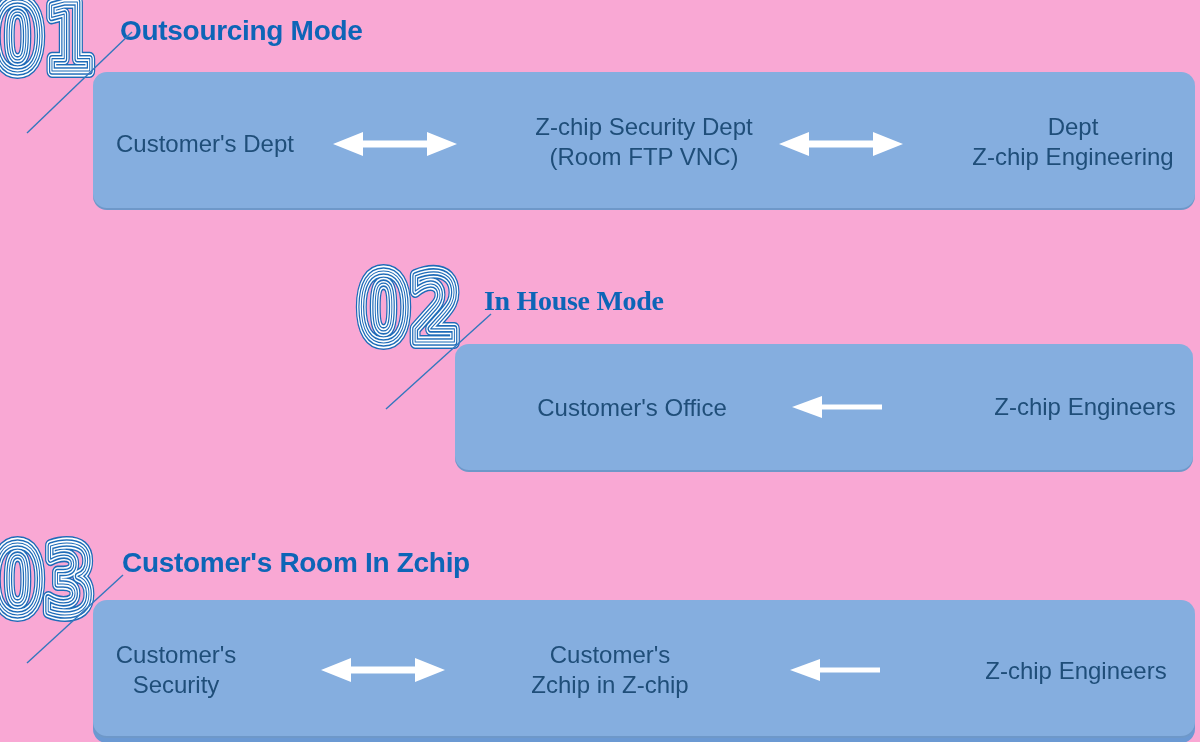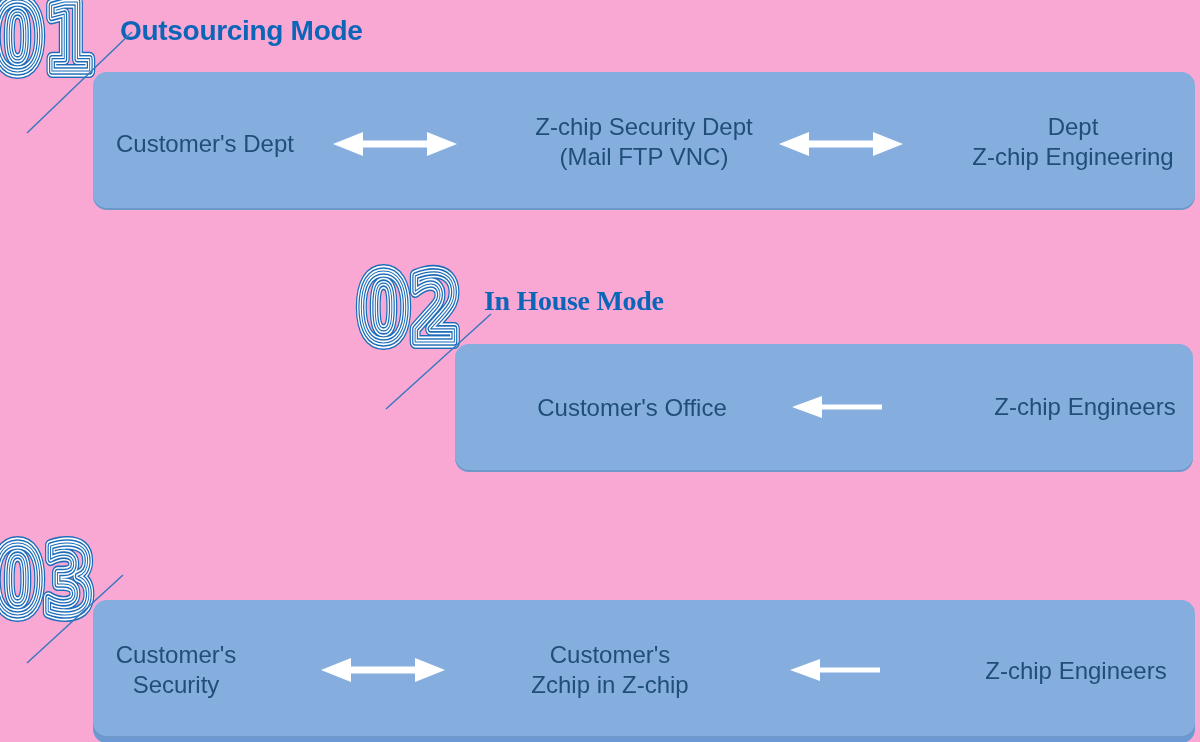--- a/index.html
+++ b/index.html
@@ -66,21 +66,21 @@
   <div class="label" style="left:205px;top:144px;">
     <div>Customer's Dept</div>
   </div>
   <svg class="arrow" style="left:395px;top:144px;" width="124" height="26" viewBox="0 0 124 26">
     <polygon points="0,13 30,1 30,25"></polygon>
     <polygon points="124,13 94,1 94,25"></polygon>
     <rect x="24" y="9.5" width="76" height="7"></rect>
   </svg>
   <div class="label" style="left:602px;top:142px;margin-left:42px;">
     <div>Z-chip Security Dept</div>
-    <div>(Mail FTP VNC)</div>
+    <div>(Room FTP VNC)</div>
   </div>
   <svg class="arrow" style="left:841px;top:144px;" width="124" height="26" viewBox="0 0 124 26">
     <polygon points="0,13 30,1 30,25"></polygon>
     <polygon points="124,13 94,1 94,25"></polygon>
     <rect x="24" y="9.5" width="76" height="7"></rect>
   </svg>
   <div class="label" style="left:1073px;top:142px;">
     <div>Dept</div>
     <div>Z-chip Engineering</div>
   </div>
@@ -111,20 +111,21 @@
 
   <svg id="num3" class="bignum" width="170" height="110" viewBox="0 0 170 110">
     <g transform="scale(0.78 1)">
       <text x="10" y="88" fill="none" stroke="#1e6bb8" stroke-width="14">03</text>
       <text x="10" y="88" fill="none" stroke="#ffffff" stroke-width="10.8">03</text>
       <text x="10" y="88" fill="none" stroke="#1e6bb8" stroke-width="7.6">03</text>
       <text x="10" y="88" fill="none" stroke="#ffffff" stroke-width="4.4">03</text>
       <text x="10" y="88" fill="none" stroke="#1e6bb8" stroke-width="1.2">03</text>
     </g>
   </svg>
+  <div id="title3" class="title">Customer's Room In Zchip</div>
 
   <div id="panel3" class="panel"></div>
 
   <div class="label" style="left:176px;top:670px;">
     <div>Customer's</div>
     <div>Security</div>
   </div>
   <svg class="arrow" style="left:383px;top:670px;" width="124" height="26" viewBox="0 0 124 26">
     <polygon points="0,13 30,1 30,25"></polygon>
     <polygon points="124,13 94,1 94,25"></polygon>

